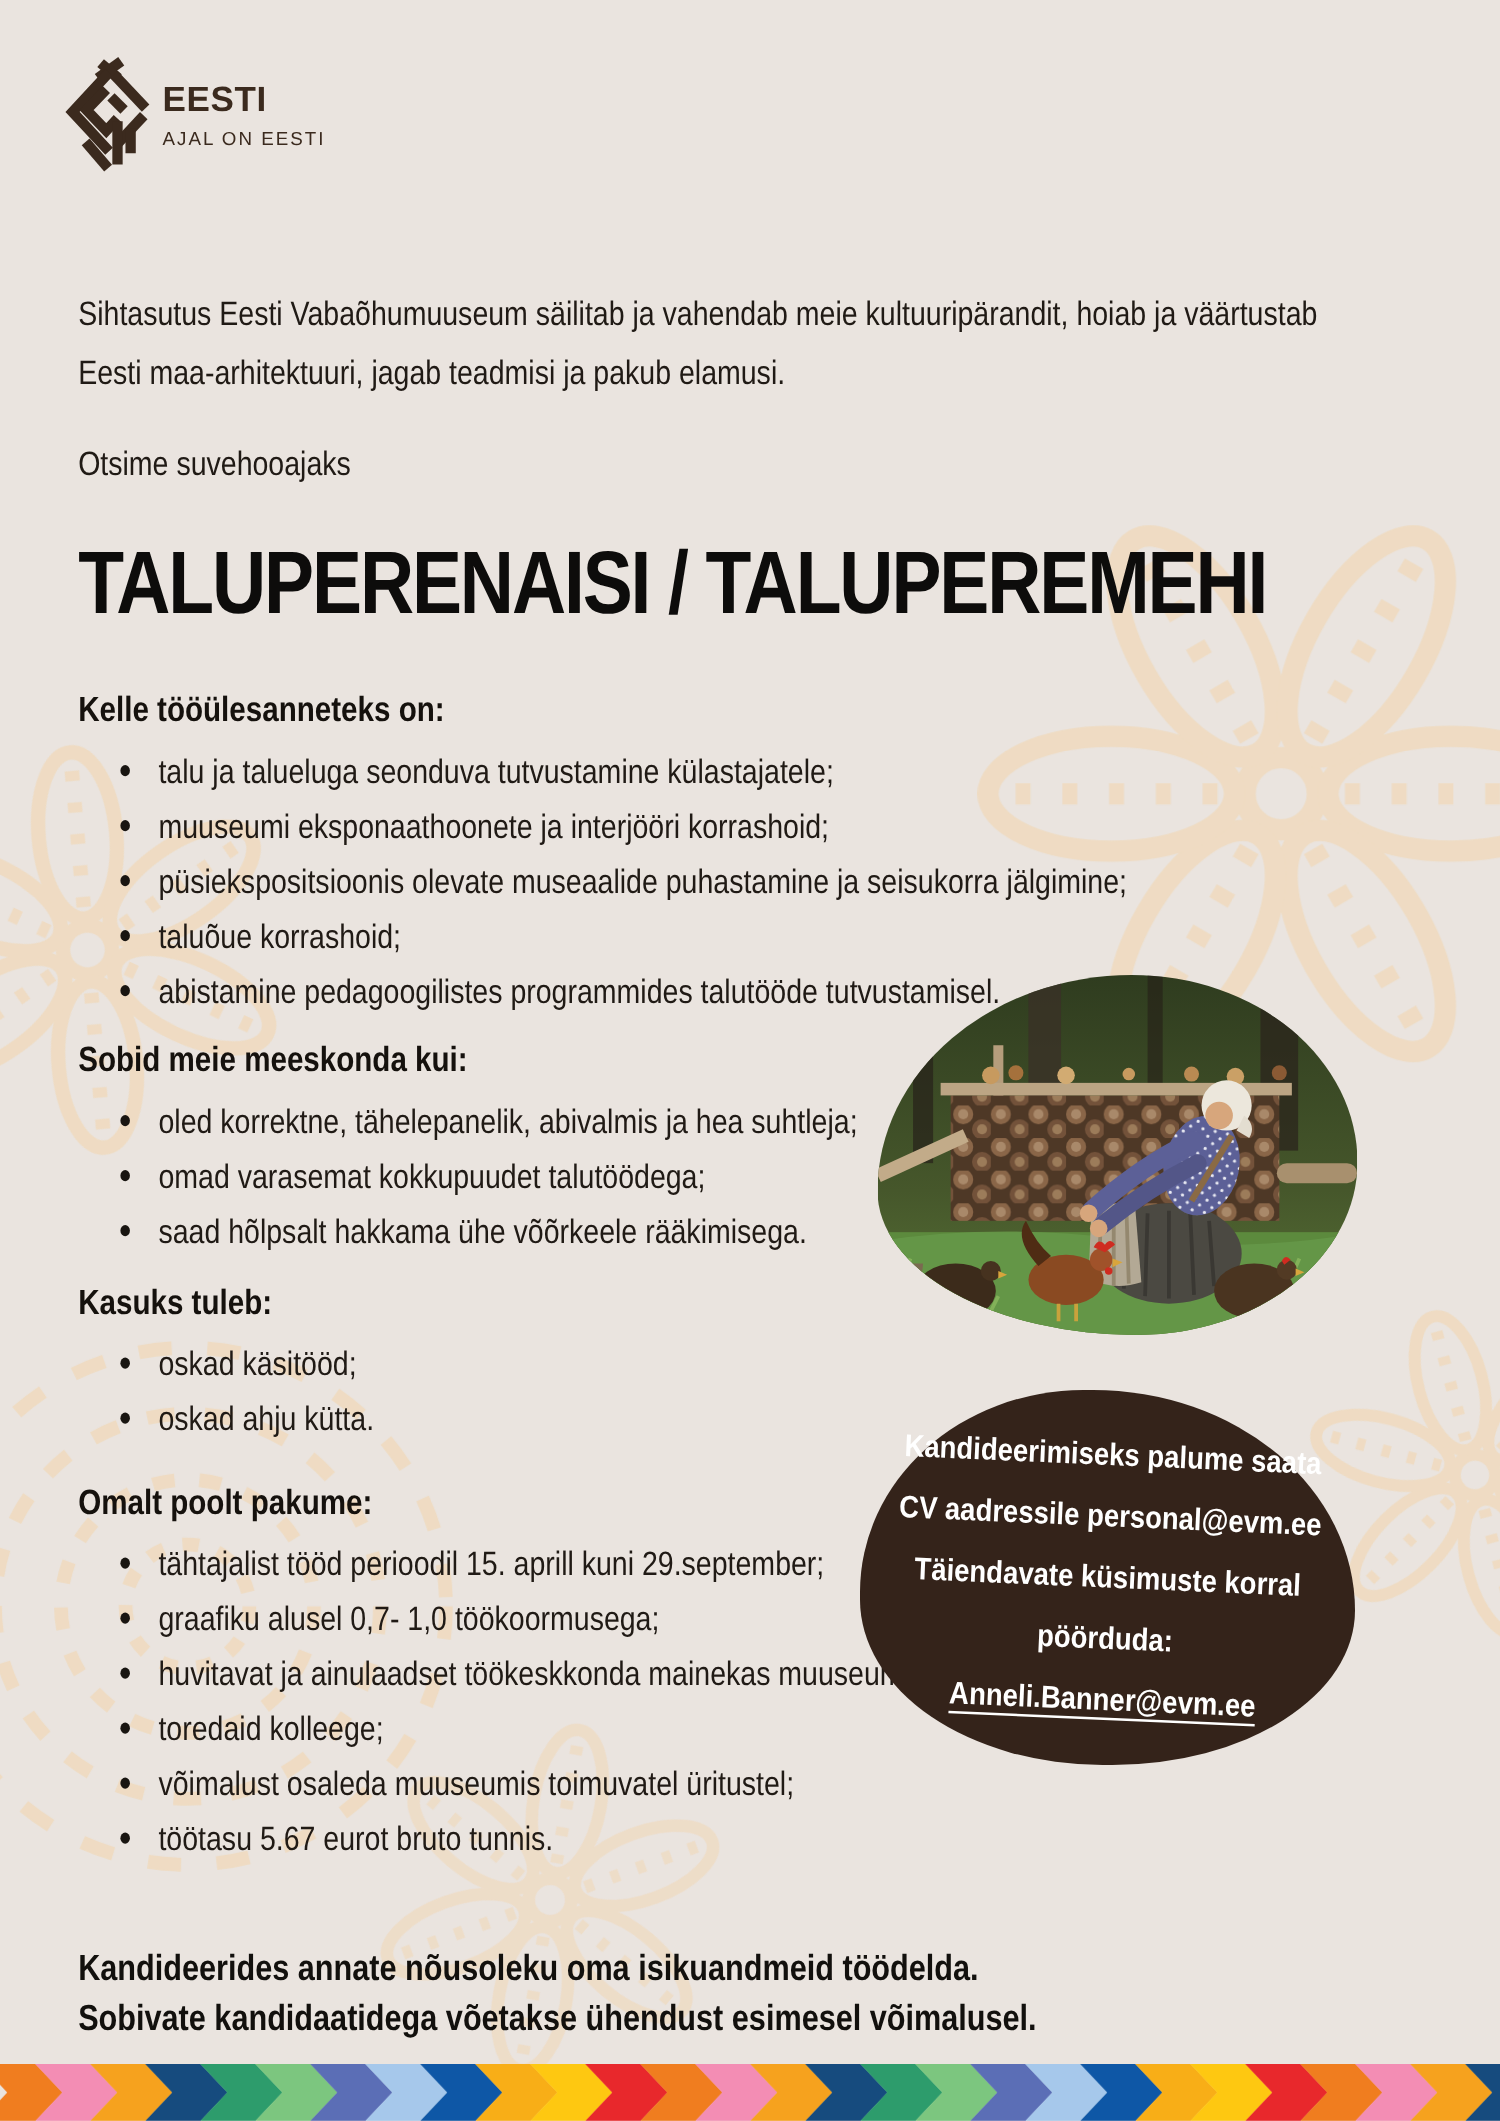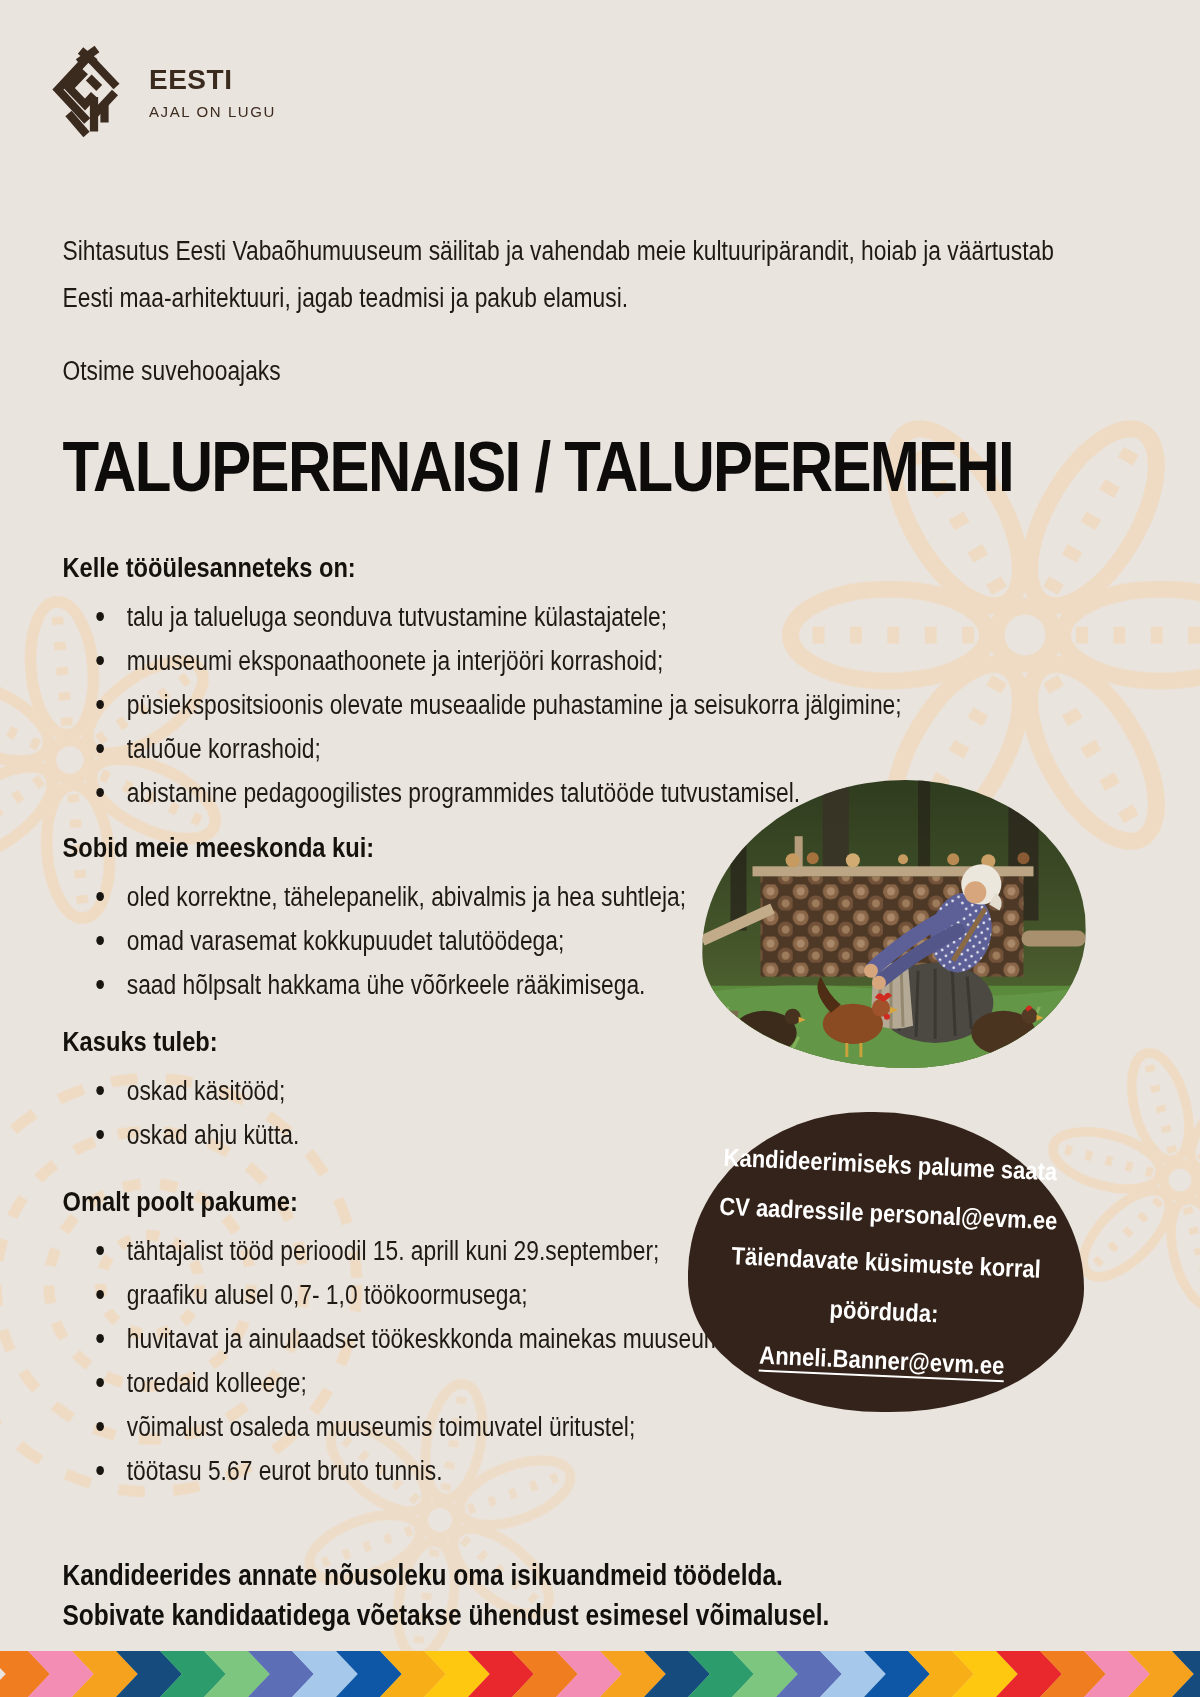--- a/index.html
+++ b/index.html
@@ -4,21 +4,21 @@
 <style>
   html,body { margin:0; padding:0; background:#cfc9c4; }
   .page {
     position:relative; width:1200px; height:1697px; margin:0 auto;
     background:#eae4df; overflow:hidden;
     font-family:"Liberation Sans", sans-serif; color:#201a15;
   }
   .ornaments { position:absolute; inset:0; z-index:0; pointer-events:none; }
 
   
-  .logo-row { position:absolute; top:34px; left:46px; display:flex; gap:19px; z-index:2; }
+  .logo-row { position:absolute; top:34px; left:46px; display:flex; gap:0; z-index:2; }
   .logo-mark svg { width:84px; height:126px; display:block; }
   .logo-text { padding-top:30px; color:#3b2a1e; }
   .logo-name { font-size:28px; font-weight:700; letter-spacing:.5px; line-height:32px; }
   .logo-tagline { font-size:15px; letter-spacing:1.6px; margin-top:7px; font-weight:500; }
 
   
   .content {
     position:absolute; top:0; left:0; width:1420px; z-index:1;
     transform:scaleX(.845); transform-origin:0 0;
     padding:228px 150px 0 74px; box-sizing:border-box;
@@ -135,21 +135,21 @@
           <path d="M57 40 L71 54"></path>
           <path d="M92 60 L64 90"></path>
           <path d="M64 66 L64 112"></path>
           <path d="M78 74 L78 100"></path>
           <path d="M30 88 L54 116"></path>
         </g>
       </svg>
     </div>
     <div class="logo-text">
       <div class="logo-name">EESTI</div>
-      <div class="logo-tagline">AJAL ON LUGU</div>
+      <div class="logo-tagline">AJAL ON EESTI</div>
     </div>
   </header>
 
   <div class="content">
     <p class="intro" style="margin:0">Sihtasutus Eesti Vabaõhumuuseum säilitab ja vahendab meie kultuuripärandit, hoiab ja väärtustab Eesti maa-arhitektuuri, jagab teadmisi ja pakub elamusi.</p>
     <p class="seeking" style="margin-bottom:0">Otsime suvehooajaks</p>
     <h1 class="title" style="margin-bottom:0">TALUPERENAISI / TALUPEREMEHI</h1>
 
     <section class="s1">
       <h3>Kelle tööülesanneteks on:</h3>

